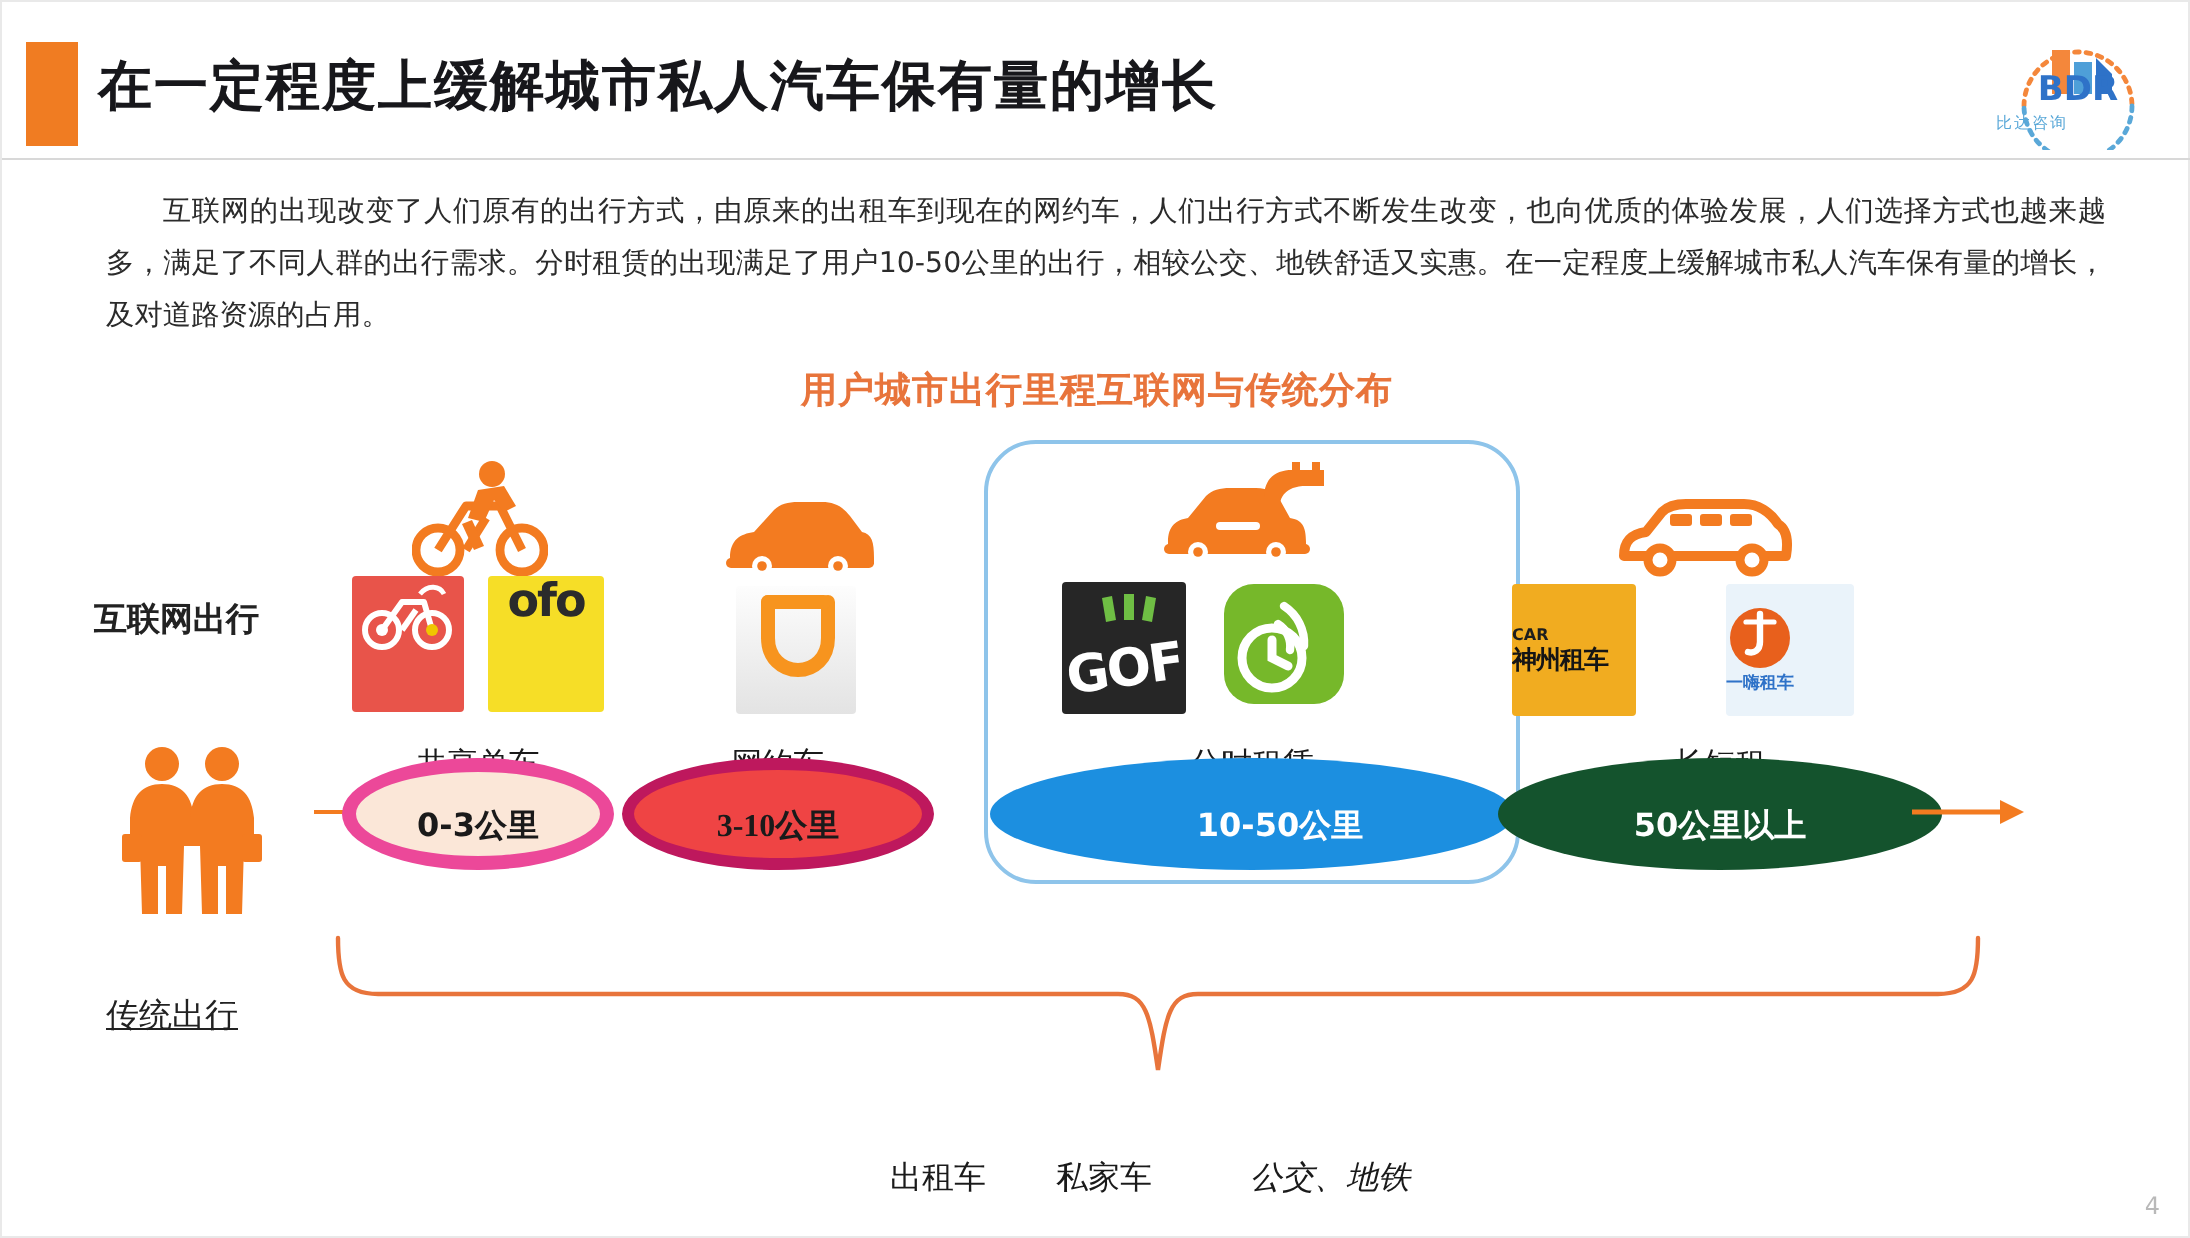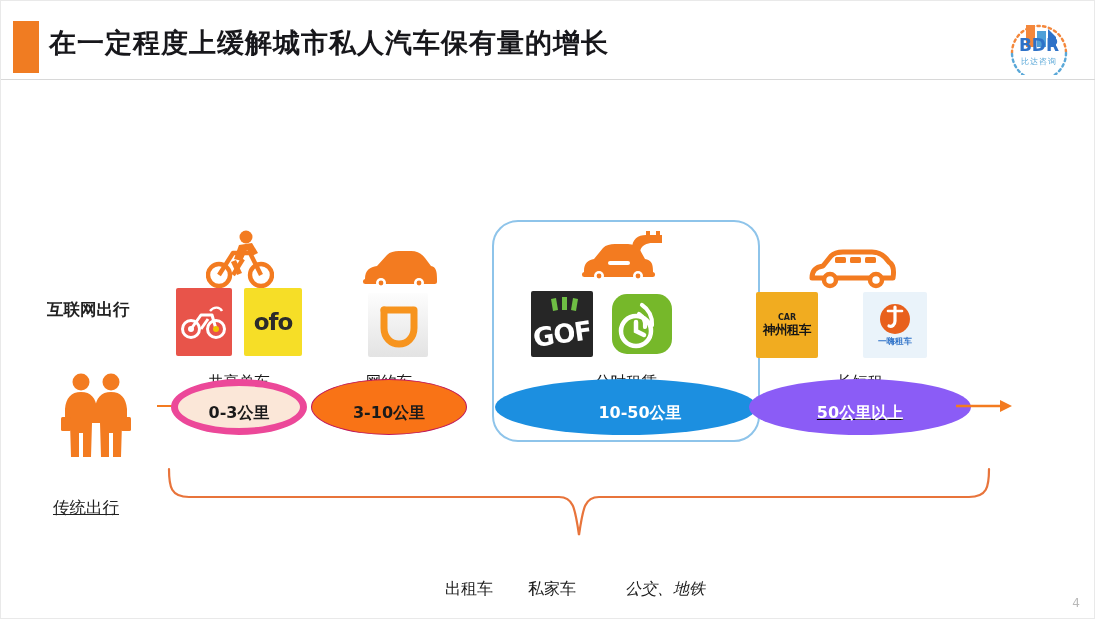--- a/index.html
+++ b/index.html
@@ -30,21 +30,21 @@
     background:#d8d8d8;
   }
 
   
   .bdr{ position:absolute; right:14px; top:8px; width:82px; height:66px; }
   .bdr-txt{
     position:absolute; left:0; top:26px; width:82px; text-align:center;
     font-size:17px; font-weight:bold; color:#2E72C8; letter-spacing:0px;
   }
   .bdr-sub{
-    position:absolute; left:0; top:47px; width:82px; text-align:center;
+    position:absolute; left:0; top:47px; width:82px; 
     font-size:8px; color:#5aa8d8; letter-spacing:1px;
   }
 
   
   .para{
     position:absolute; left:52px; top:92px; width:1000px;
     font-size:14.2px; line-height:26px; color:#2b2b2b;
     text-indent:2em; text-align:justify;
   }
 
@@ -69,21 +69,21 @@
     position:absolute; left:491px; top:219px; width:268px; height:222px;
     border:2px solid #8EC4EA; border-radius:26px; background:transparent;
   }
 
   
   .tico{ position:absolute; }
 
   
   .logo{
     position:absolute; border-radius:2px; overflow:hidden;
-    display:flex; align-items:center; justify-content:center;
+    display:flex; align-items:flex-start; justify-content:center;
   }
   .logo-mobike{ background:#E8544A; }
   .logo-ofo{ background:#F6DE27; }
   .logo-didi{ background:linear-gradient(180deg,#fdfdfd 0%,#e3e3e3 100%); }
   .logo-gofun{ background:#262626; }
   .logo-evcard{ background:transparent; }
   .logo-car{ background:#F1AC20; }
   .logo-ehi{ background:#EAF3FA; }
 
   .logo-ofo-txt{
@@ -93,23 +93,23 @@
   .car-top{ font-size:8px; font-weight:bold; color:#1d1d1d; letter-spacing:0px; line-height:10px;}
   .car-cn{ font-size:12.5px; font-weight:bold; color:#151515; line-height:14px; letter-spacing:-0.5px;}
   .ehi-cn{ font-size:8.5px; font-weight:bold; color:#2E72C8; letter-spacing:0px; }
 
   
   .pill{
     position:absolute; border-radius:50%;
     display:flex; align-items:center; justify-content:center;
   }
   .pill-1{ background:#FBE7D8; border:7px solid #ec4899; }
-  .pill-2{ background:#f97316; border:1px solid #be185d; }
+  .pill-2{ background:#ef4444; border:6px solid #be185d;font-family:Liberation Serif, serif; }
   .pill-3{ background:#1C8FE0;padding-left:28px; }
-  .pill-4{ background:#8b5cf6;text-decoration:underline; }
+  .pill-4{ background:#14532d; }
   .pill-val{
     font-size:16px; font-weight:bold; color:#1a1a1a; white-space:nowrap;
     margin-top:12px;
   }
   .pill-3 .pill-val, .pill-4 .pill-val{ color:#ffffff; }
 
   .pill-cap{
     position:absolute; font-size:15.5px; color:#1a1a1a; white-space:nowrap;
     text-align:center;
   }
@@ -152,21 +152,23 @@
         <path d="M68 44 A27 27 0 0 1 14 44"></path>
       </g>
       <rect x="28" y="16" width="9" height="22" fill="#F4873B"></rect>
       <polygon points="39,38 39,22 48,22 48,38" fill="#4E9FD8"></polygon>
       <polygon points="50,38 50,20 58,28 58,38" fill="#2E72C8"></polygon>
     </svg>
     <div class="bdr-txt">BDR</div>
     <div class="bdr-sub">比达咨询</div>
   </div>
 
-
+  <div class="para">互联网的出现改变了人们原有的出行方式，由原来的出租车到现在的网约车，人们出行方式不断发生改变，也向优质的体验发展，人们选择方式也越来越多，满足了不同人群的出行需求。分时租赁的出现满足了用户10-50公里的出行，相较公交、地铁舒适又实惠。在一定程度上缓解城市私人汽车保有量的增长，及对道路资源的占用。</div>
+
+  <div class="chart-title">用户城市出行里程互联网与传统分布</div>
 
   <div class="row-label lbl-internet">互联网出行</div>
   <div class="row-label lbl-trad">传统出行</div>
 
   <div class="people">
     <svg width="80" height="88" viewBox="0 0 80 88">
       <g fill="#F37B20">
         <circle cx="24" cy="11" r="8.5"></circle>
         <path d="M24 21 C14 21 9 27 8 38 L8 52 L13 52 L14 86 L22 86 L22 62 L26 62 L26 86 L34 86 L35 52 L40 52 L40 38 C39 27 34 21 24 21 Z"></path>
         <rect x="4" y="46" width="10" height="14" rx="1.5"></rect>

